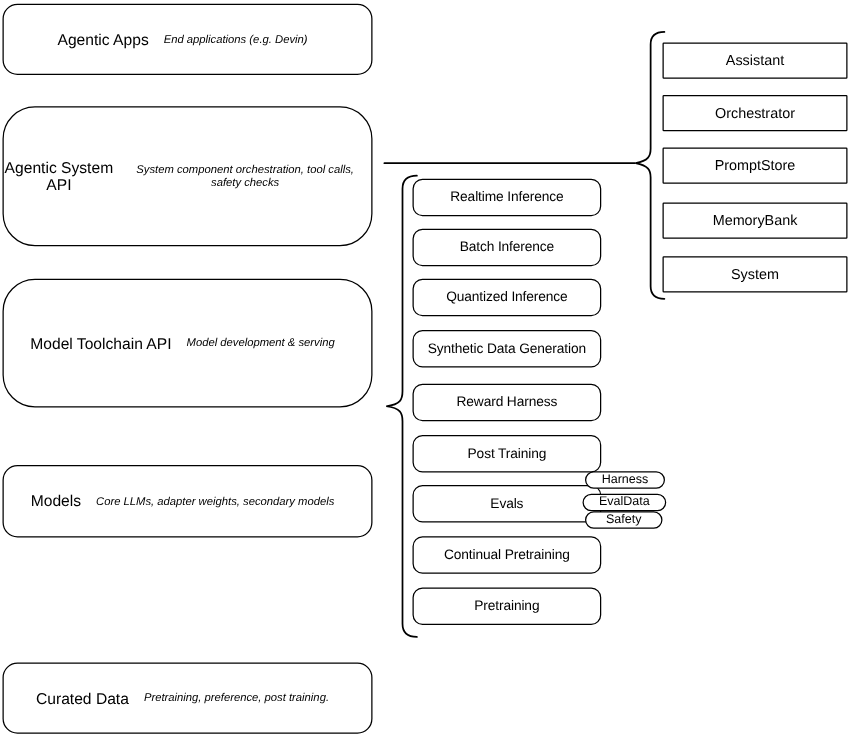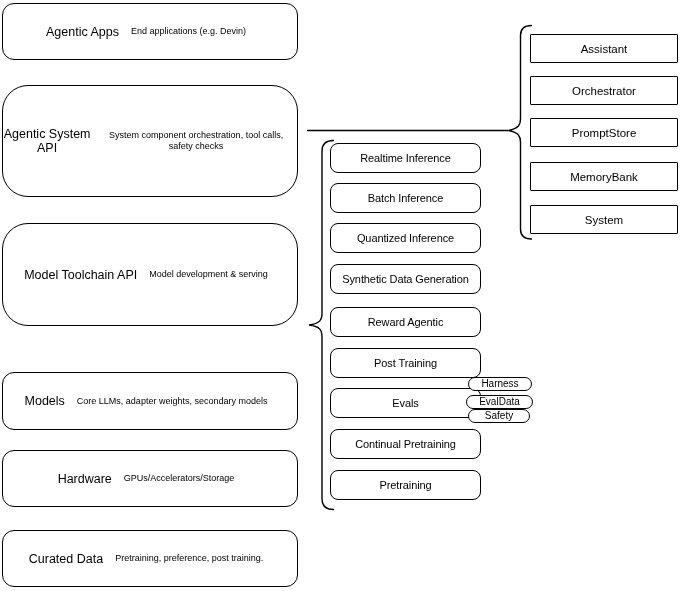--- a/index.html
+++ b/index.html
@@ -17,21 +17,21 @@
   }
   
   .lbox{
     position:absolute;left:2px;width:296px;
     border:1.3px solid #000;background:#fff;
     box-sizing:border-box;
     display:flex;flex-direction:row;justify-content:center;align-items:center;
     gap:4px;text-align:center;
   }
   .ltitle{font-size:12.5px;line-height:14px;}
-  .lsub{font-size:9px;line-height:11px;padding:0 8px;}
+  .lsub{font-size:9px;line-height:11px;padding:0 8px;font-style:italic;}
   
   .mbox{
     position:absolute;left:330px;width:151px;height:30px;
     border:1.3px solid #000;border-radius:8px;background:#fff;
     box-sizing:border-box;
     display:flex;align-items:center;justify-content:center;
     font-size:11px;letter-spacing:-0.1px;white-space:nowrap;
   }
   
   .rbox{
@@ -75,35 +75,31 @@
   <div class="lbox" style="top:223px;height:103px;border-radius:26px">
     <div class="ltitle">Model Toolchain API</div>
     <div class="lsub">Model development &amp; serving</div>
   </div>
 
   <div class="lbox" style="top:372px;height:58px;border-radius:12px">
     <div class="ltitle">Models</div>
     <div class="lsub">Core LLMs, adapter weights, secondary models</div>
   </div>
 
-  <div class="lbox" style="top:450px;height:57px;border-radius:12px">
-    <div class="ltitle">Hardware</div>
-    <div class="lsub">GPUs/Accelerators/Storage</div>
-  </div>
 
   <div class="lbox" style="top:530px;height:57px;border-radius:12px">
     <div class="ltitle">Curated Data</div>
     <div class="lsub">Pretraining, preference, post training.</div>
   </div>
 
   <div class="mbox" style="top:143px">Realtime Inference</div>
   <div class="mbox" style="top:183px">Batch Inference</div>
   <div class="mbox" style="top:223px">Quantized Inference</div>
   <div class="mbox" style="top:264px">Synthetic Data Generation</div>
-  <div class="mbox" style="top:307px">Reward Agentic</div>
+  <div class="mbox" style="top:307px">Reward Harness</div>
   <div class="mbox" style="top:348px">Post Training</div>
   <div class="mbox" style="top:388px">Evals</div>
   <div class="mbox" style="top:429px">Continual Pretraining</div>
   <div class="mbox" style="top:470px">Pretraining</div>
 
   <div class="pill" style="left:468px;top:377px;width:64px">Harness</div>
   <div class="pill" style="left:466px;top:395px;width:67px">EvalData</div>
   <div class="pill" style="left:468px;top:409px;width:62px">Safety</div>
 
   <div class="rbox" style="top:34px">Assistant</div>

